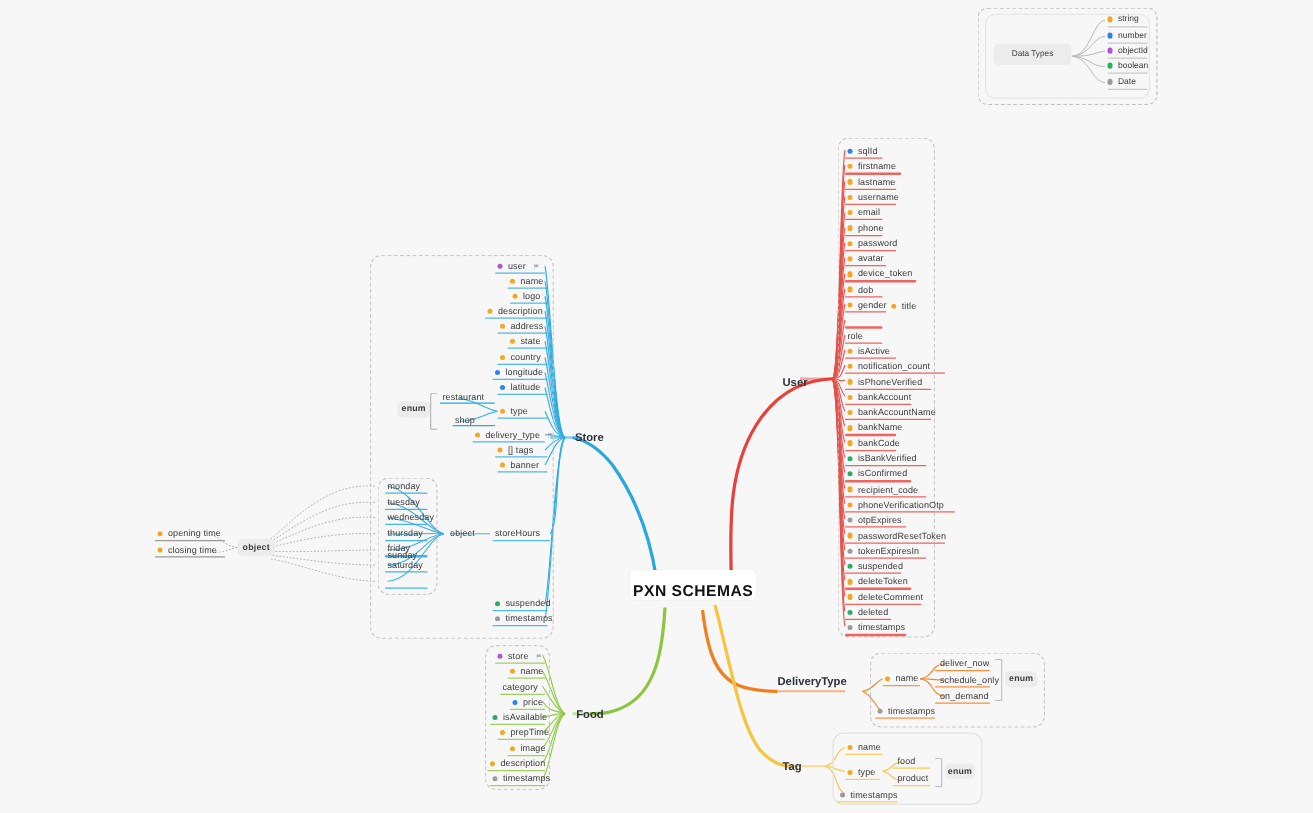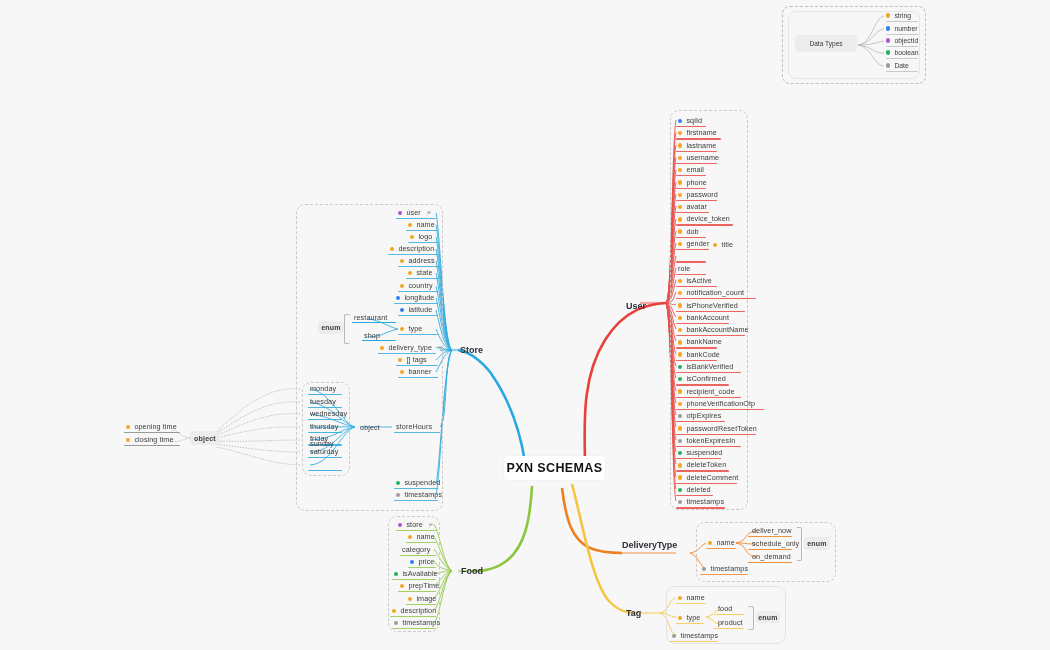--- a/index.html
+++ b/index.html
@@ -48,21 +48,21 @@
     position:absolute;background:#ececec;border-radius:4px;
     font-size:7px;font-weight:bold;color:#3b3b3b;
     display:flex;align-items:center;justify-content:center;
     letter-spacing:.2px;
   }
   .pill.thin{font-weight:normal;}
 
   
   .center-node{
     position:absolute;background:#ffffff;border-radius:4px;
-    display:flex;align-items:center;justify-content:center;
+    display:flex;align-items:flex-end;justify-content:center;
     font-size:12.5px;font-weight:bold;color:#121212;letter-spacing:.4px;
     box-shadow:0 0 0 1px rgba(0,0,0,0.02);
     z-index:30;
   }
 
   
   .legend-wrap{position:absolute;left:782px;top:6px;width:142px;height:76px;
     border:1px dashed #bfbfbf;border-radius:8px;}
   .legend-inner{position:absolute;left:788px;top:11px;width:130px;height:66px;
     border:1px solid #e6e6e6;border-radius:8px;}

